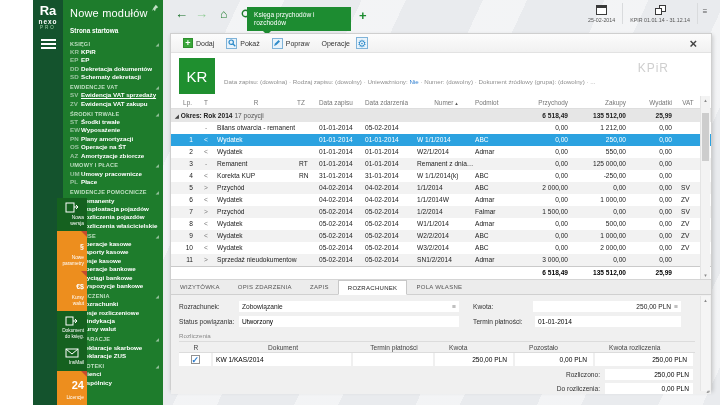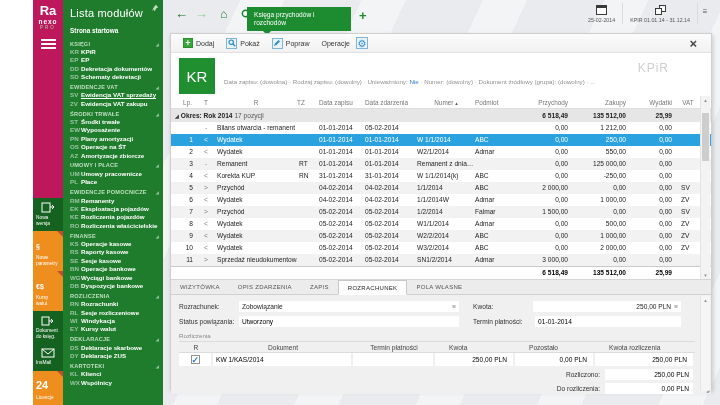--- a/index.html
+++ b/index.html
@@ -6,29 +6,29 @@
   html,body { background:#fff; }
   body { font-family: "Liberation Sans", sans-serif; }
   .screen { position:relative; width:720px; height:405px; overflow:hidden; background:#fff; }
 
   
   .main-bg { position:absolute; left:163px; top:0; right:0; bottom:0; background:#e9ebee; }
   .stripes { position:absolute; left:0; top:0; right:0; bottom:0;
     background:repeating-linear-gradient(115deg, rgba(255,255,255,0) 0 70px, rgba(255,255,255,.45) 70px 110px); }
 
   
-  .rail { position:absolute; left:33px; top:0; width:30px; height:405px; background:#be185d; z-index:3; }
+  .rail { position:absolute; left:33px; top:0; width:30px; height:405px; background:#14532d; z-index:3; }
   .logo { text-align:center; color:#fff; padding-top:4px; }
   .logo-brand { font-size:13px; font-weight:bold; line-height:14px; }
   .logo-product { font-size:6.5px; font-weight:bold; letter-spacing:1px; line-height:7px; }
   .logo-edition { font-size:4.5px; letter-spacing:2px; color:#a6d4ae; line-height:6px; }
   .hamburger { margin:8px auto 0; width:15px; }
   .hamburger i { display:block; height:2px; background:#fff; margin-bottom:2px; }
   .rail-buttons { position:absolute; bottom:0; left:0; width:30px; }
-  .rail-btn { position:relative; width:30px; padding:4px 3px 5px; text-align:left; color:#fff; background:#15611f; }
+  .rail-btn { position:relative; width:30px; padding:4px 3px 5px; text-align:right; color:#fff; background:#15611f;margin-left:24px; }
   .rail-btn.orange { background:#ed8e1e; }
   .rb-label { display:block; font-size:4.8px; line-height:5.5px; margin-top:2px; }
   .rb-value { font-size:11px; font-weight:bold; line-height:11px; }
   .rb-badge { position:absolute; top:0; right:0; width:0; height:0;
     border-top:6px solid #c64b2e; border-left:6px solid transparent; }
   .rb-ico { display:block; margin:0 auto; }
   .rb-text-ico { font-size:7px; font-weight:bold; line-height:9px; }
 
   
   .sidebar { position:absolute; left:63px; top:0; width:100px; height:405px; background:#1e7c2c; color:#fff; z-index:2; }
@@ -216,21 +216,21 @@
         <span class="rb-badge"></span>
         <span class="rb-value">24</span>
         <span class="rb-label">Licencje</span>
       </div>
 
     </div>
   </div>
 
   <div class="sidebar">
     <div class="panel-notch"></div>
-    <div class="sidebar-title">Lista modułów</div>
+    <div class="sidebar-title">Nowe modułów</div>
     <svg class="pin" viewBox="0 0 10 10" width="8" height="8">
       <path d="M6 1 L9 4 L6 6 L5 9 L3 7 L1 9 L3 5 L6 1 Z" fill="#bfe0c3"></path>
     </svg>
     <div class="home-item">Strona startowa</div>
     <div class="module-list">
 
         <div class="m-row section">
 
           <span class="m-label">KSIĘGI</span>
           <span class="sec-tri">◢</span>

